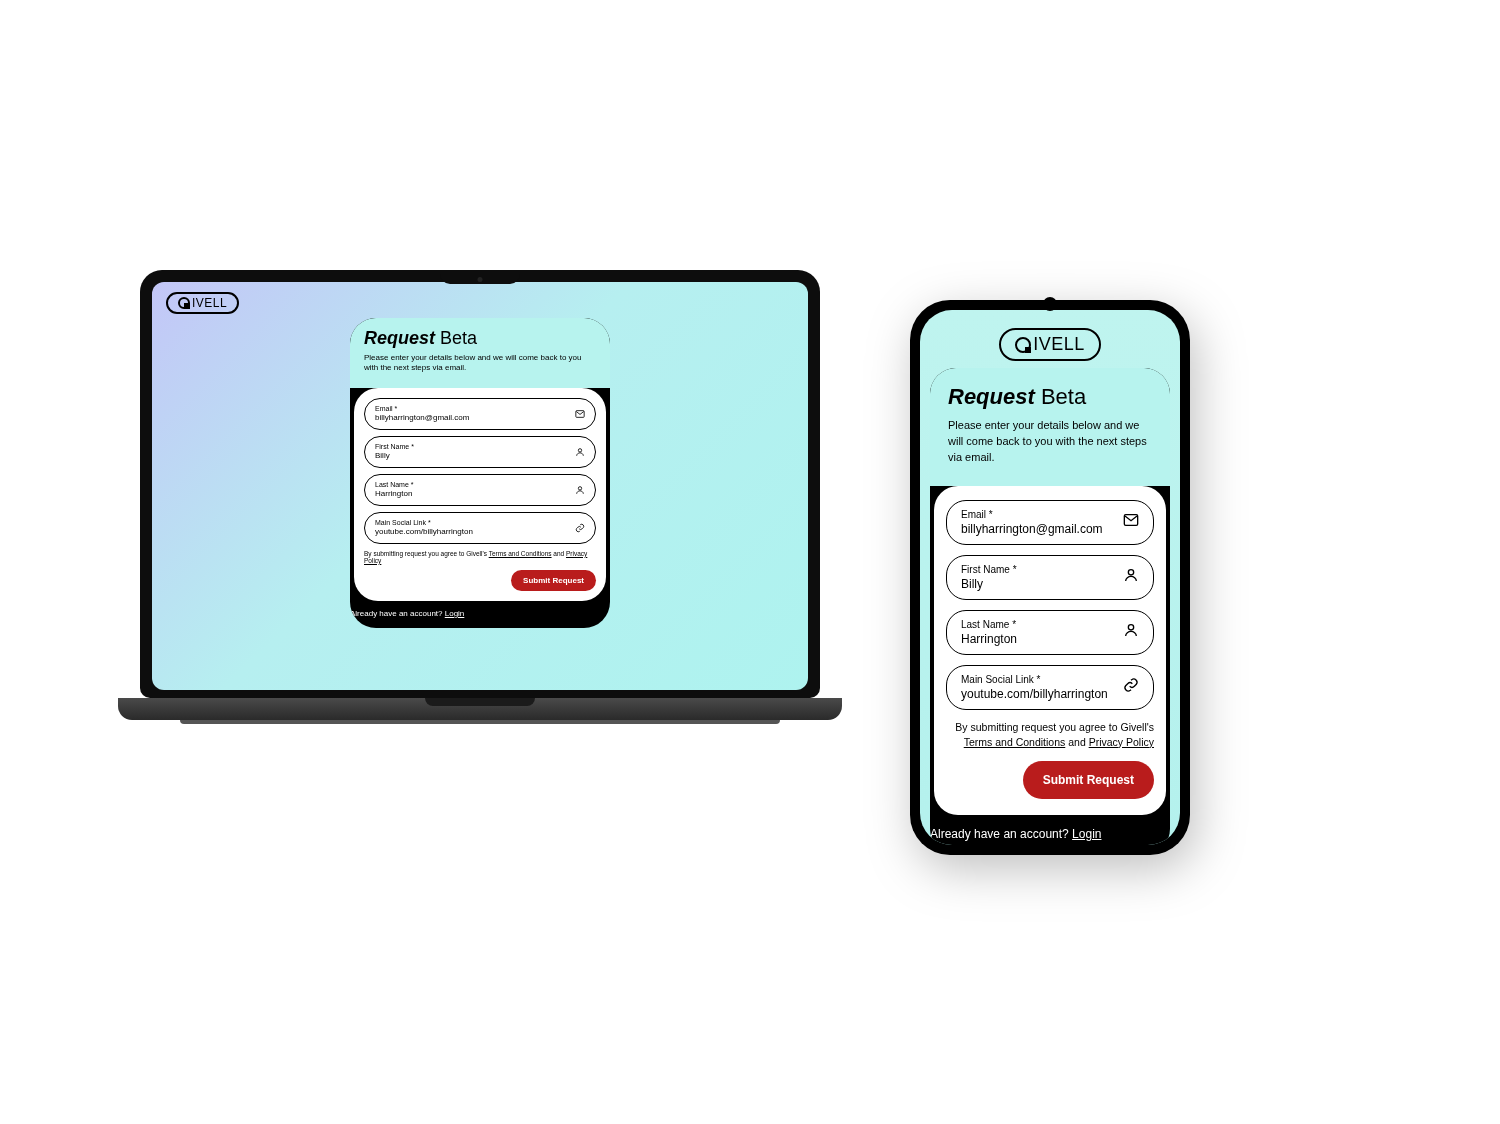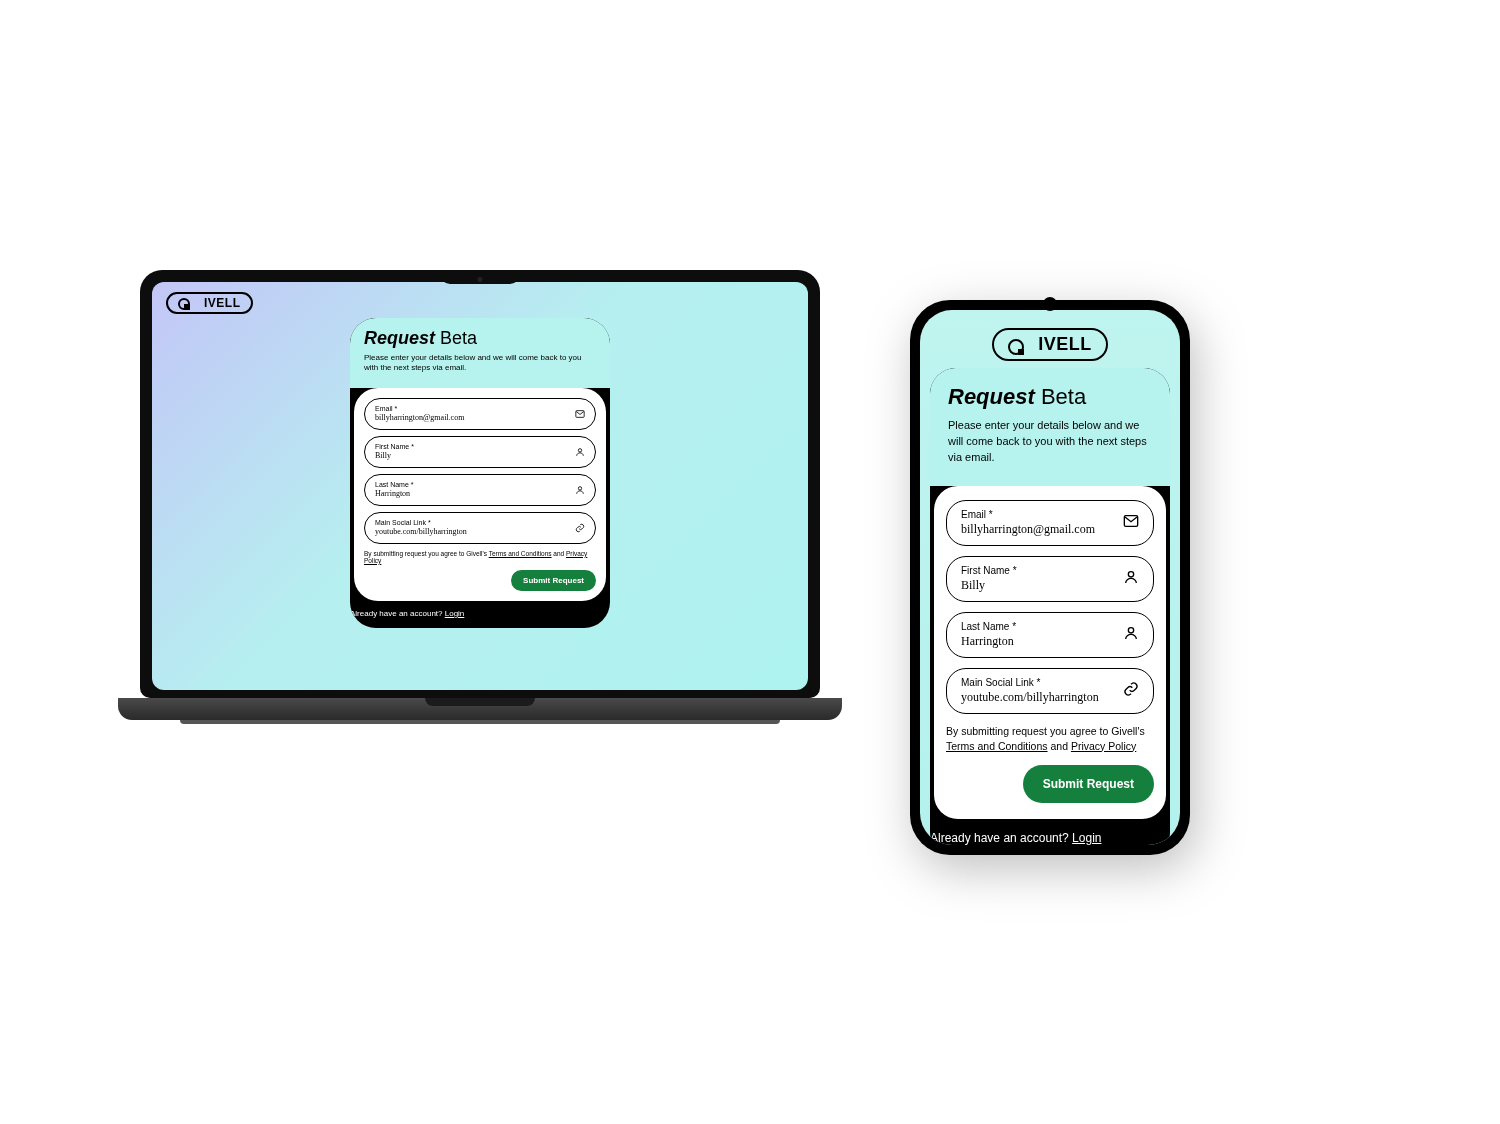--- a/index.html
+++ b/index.html
@@ -69,27 +69,26 @@
 
 
 .lap-logo {
   position:absolute;
   top:10px; left:14px;
 }
 .logo-pill{
   border:2px solid #000;
   border-radius:14px;
   padding:2px 10px;
-  font-weight:700;
+  font-weight:400;
   font-size:12px;
   letter-spacing:0.5px;
   display:inline-flex;
-  align-items:flex-end;
+  align-items:center;
   background:#fff0;
-  gap:12px;
 }
 .logo-pill.big{
   font-size:18px;
   padding:4px 14px;
   border-width:2.5px;
   border-radius:18px;
 }
 .logo-g{
   display:inline-block;
   width:12px;height:12px;
@@ -124,24 +123,24 @@
 }
 .field{
   border:1.5px solid #000;
   border-radius:16px;
   display:flex;
   align-items:center;
   justify-content:space-between;
 }
 .field-left{flex:1; min-width:0;}
 .field-label{font-weight:500;color:#000;}
-.field-value{color:#000;font-family:Liberation Serif, serif;}
+.field-value{color:#000;}
 .icon{flex-shrink:0;}
 .submit-btn{
-  background:#15803d;color:#fff;
+  background:#b91c1c;color:#fff;
   border-radius:999px;
   font-weight:600;
   border:none;
 }
 .footer-bar{
   color:#fff; 
 }
 .footer-bar a, .consent a{ text-decoration:underline; color:inherit;}
 
 
@@ -202,21 +201,21 @@
   width:auto;
 }
 .ph-card .card-header{ padding:16px 18px 20px 18px;}
 .ph-card .card-title{font-size:22px;}
 .ph-card .card-sub{font-size:11px; margin-top:8px; line-height:1.45;}
 .ph-card .card-body{ padding:14px 12px 16px 12px;}
 .ph-card .field{ padding:8px 14px; margin-bottom:10px; border-radius:20px;}
 .ph-card .field-label{font-size:10px;}
 .ph-card .field-value{font-size:12px; margin-top:2px;}
 .ph-card .icon svg{width:16px;height:16px;}
-.ph-card .consent{font-size:10.5px; margin:6px 0 12px 0; line-height:1.4;}
+.ph-card .consent{font-size:10.5px; margin:6px 0 12px 8px; line-height:1.4;text-align:right;}
 .ph-card .submit-row{display:flex; justify-content:flex-end;}
 .ph-card .submit-btn{font-size:12px; padding:12px 20px;}
 .ph-card .footer-bar{font-size:12px; padding:12px 0 14px 0;}
 </style>
 </head>
 <body>
 
 <svg width="0" height="0" style="position:absolute">
   <defs>
     <g id="i-mail">

